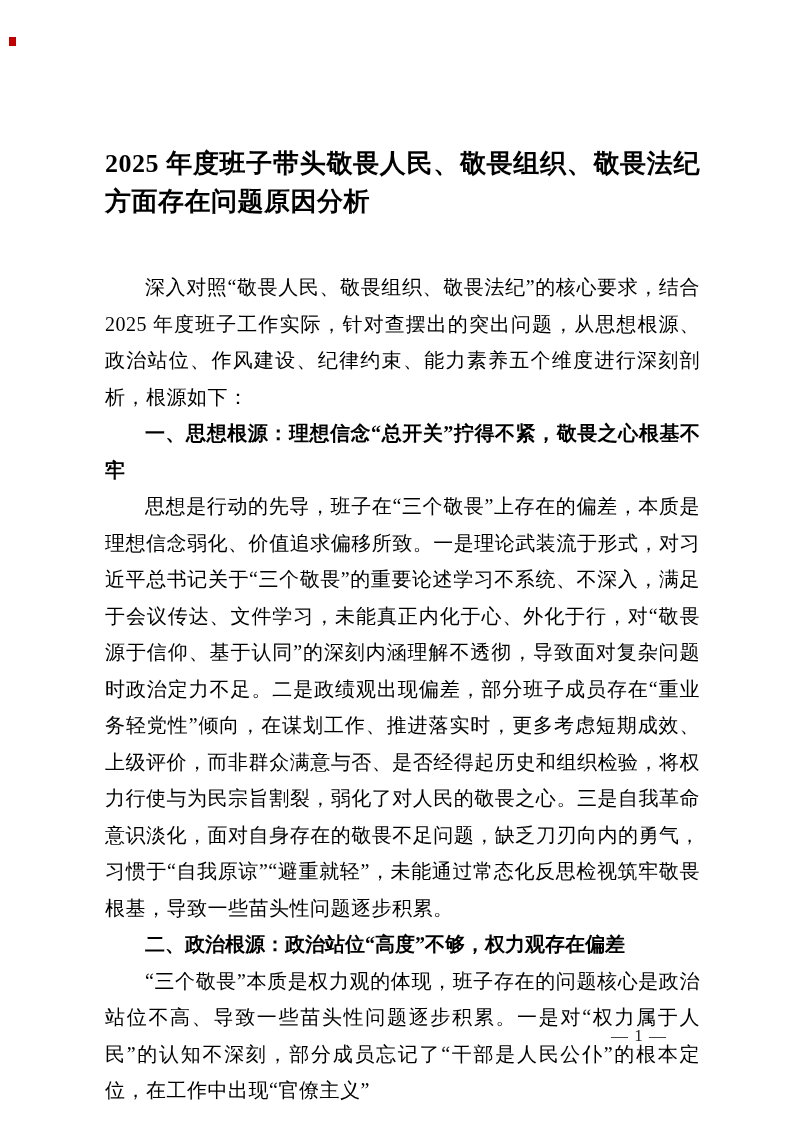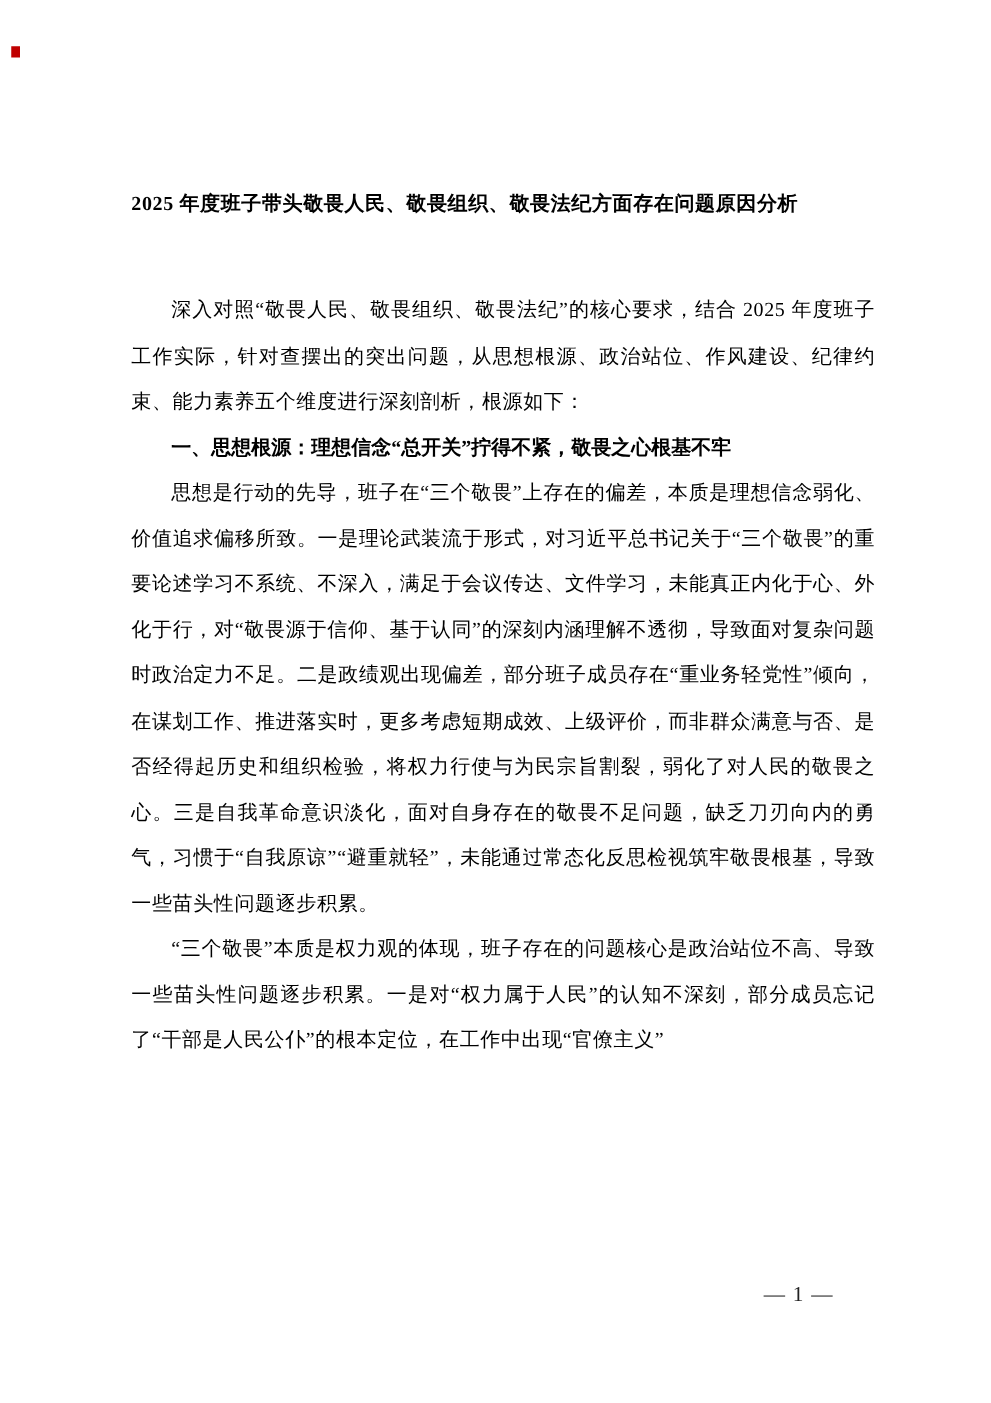--- a/index.html
+++ b/index.html
@@ -22,31 +22,31 @@
     top: 37px;
     width: 7px;
     height: 9px;
     background: #c00000;
   }
   .doc-title {
     margin: 0;
     padding: 145px 93px 0 105px;
     font-family: "Liberation Serif", "DejaVu Serif", serif;
     font-weight: bold;
-    font-size: 16px;
+    font-size: 26px;
     line-height: 38px;
     text-align: justify;
     letter-spacing: 0.5px;
   }
   .doc-body {
     margin-top: 48px;
   }
   .para {
     margin: 0 93px 0 105px;
-    font-size: 16px;
+    font-size: 20px;
     line-height: 36.5px;
     text-indent: 2em;
     text-align: justify;
     letter-spacing: 0.5px;
   }
   .para.heading {
     font-family: Liberation Serif, serif;
     font-weight: bold;
     letter-spacing: 0;
   }
@@ -66,19 +66,20 @@
 
 <div class="page">
   <div class="corner-mark" style="background: rgb(192, 0, 0);"></div>
 
   <h1 class="doc-title">2025 年度班子带头敬畏人民、敬畏组织、敬畏法纪方面存在问题原因分析</h1>
 
   <div class="doc-body">
       <p class="para">深入对照“敬畏人民、敬畏组织、敬畏法纪”的核心要求，结合 2025 年度班子工作实际，针对查摆出的突出问题，从思想根源、政治站位、作风建设、纪律约束、能力素养五个维度进行深刻剖析，根源如下：</p>
       <p class="para heading">一、思想根源：理想信念“总开关”拧得不紧，敬畏之心根基不牢</p>
       <p class="para">思想是行动的先导，班子在“三个敬畏”上存在的偏差，本质是理想信念弱化、价值追求偏移所致。一是理论武装流于形式，对习近平总书记关于“三个敬畏”的重要论述学习不系统、不深入，满足于会议传达、文件学习，未能真正内化于心、外化于行，对“敬畏源于信仰、基于认同”的深刻内涵理解不透彻，导致面对复杂问题时政治定力不足。二是政绩观出现偏差，部分班子成员存在“重业务轻党性”倾向，在谋划工作、推进落实时，更多考虑短期成效、上级评价，而非群众满意与否、是否经得起历史和组织检验，将权力行使与为民宗旨割裂，弱化了对人民的敬畏之心。三是自我革命意识淡化，面对自身存在的敬畏不足问题，缺乏刀刃向内的勇气，习惯于“自我原谅”“避重就轻”，未能通过常态化反思检视筑牢敬畏根基，导致一些苗头性问题逐步积累。</p>
+      <p class="para heading">二、政治根源：政治站位“高度”不够，权力观存在偏差</p>
       <p class="para">“三个敬畏”本质是权力观的体现，班子存在的问题核心是政治站位不高、导致一些苗头性问题逐步积累。一是对“权力属于人民”的认知不深刻，部分成员忘记了“干部是人民公仆”的根本定位，在工作中出现“官僚主义”</p>
     </div>
 
   <div class="page-footer">
     <span>— 1 —</span>
   </div>
 </div>
 
 </body></html>

